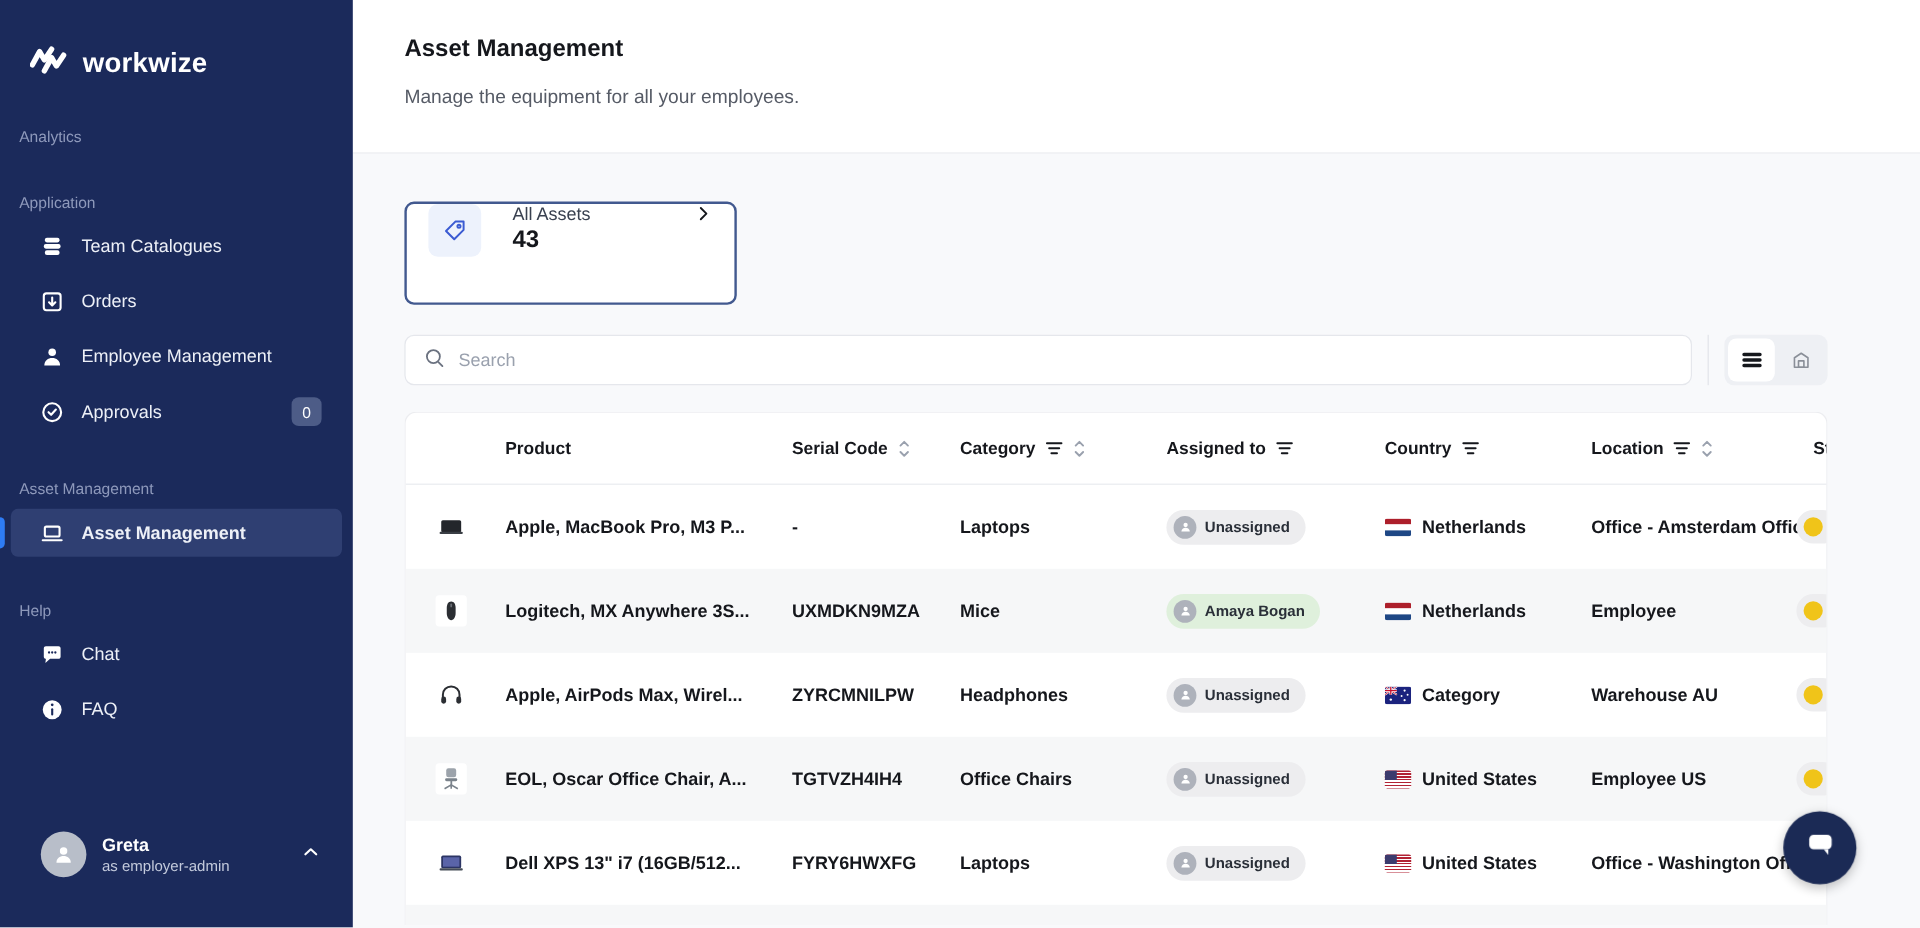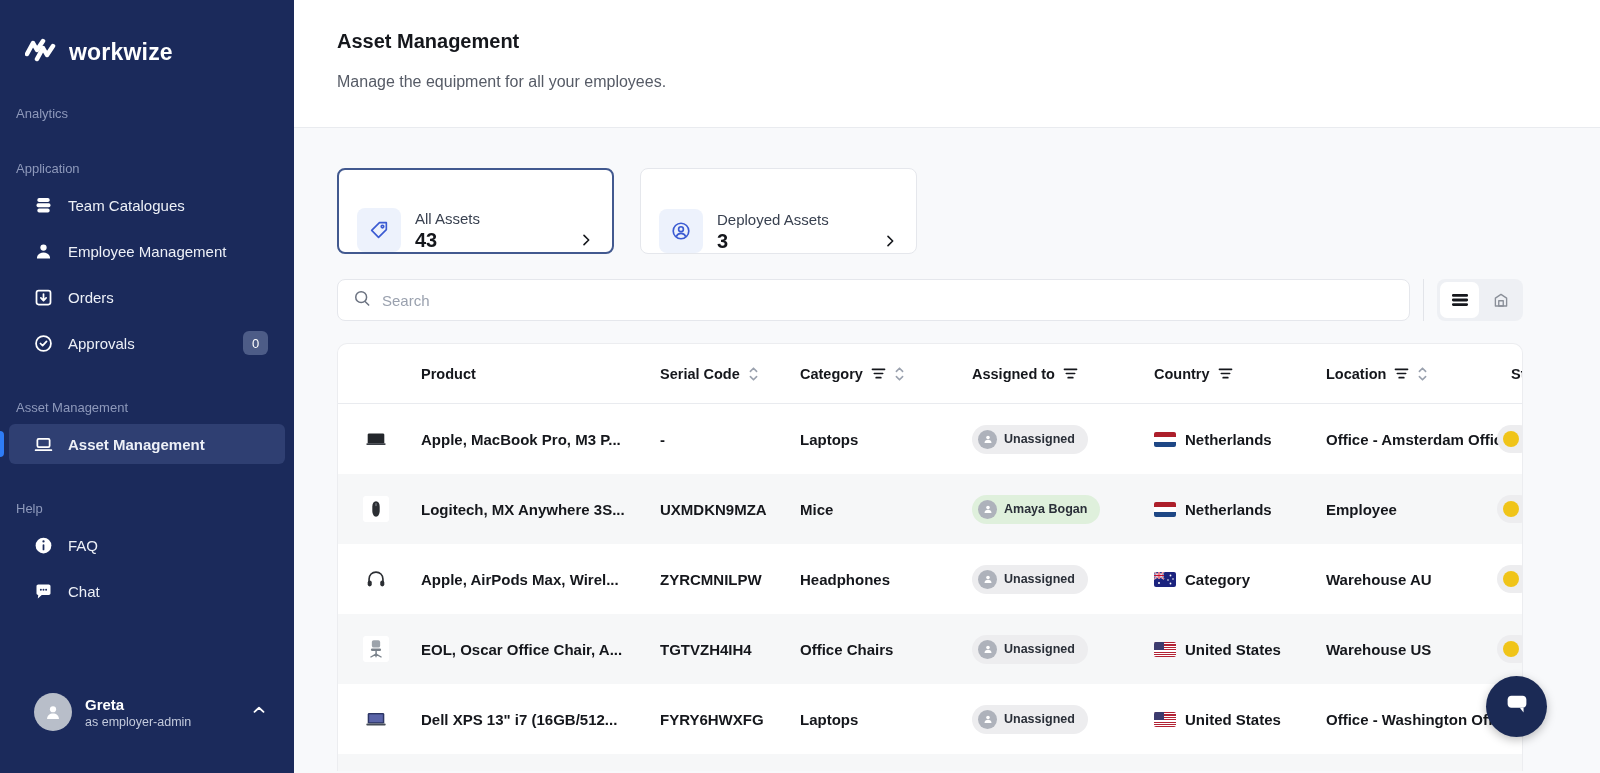--- a/index.html
+++ b/index.html
@@ -40,21 +40,21 @@
   .btn { height:40px; border-radius:8px; font-size:14.5px; font-weight:500; padding:0 22px;
     cursor:pointer; font-family:"Liberation Sans", sans-serif; }
   .btn-secondary { background:#FFFFFF; color:#15171C; border:1px solid #8E97A5; }
   .btn-primary { background:#2E7CF6; color:#FFFFFF; border:none; }
 
   .content { padding:40px 0 0 43px; width:1306px; }
 
   
   .cards-row { display:flex; gap:26px; width:1186px; }
   .sum-card { position:relative; width:277px; height:86px; background:#FFFFFF; border:1px solid #E5E7EC;
-    border-radius:8px; display:flex; align-items:flex-end; padding:0 18px; gap:14px; cursor:pointer; }
+    border-radius:8px; display:flex; align-items:flex-start; padding:0 18px; gap:26px; cursor:pointer; }
   .sum-card.selected { border:2px solid #42598F; }
   .icon-tile { width:44px; height:44px; border-radius:8px; background:#EDF2FC; display:flex;
     align-items:center; justify-content:center; flex:0 0 44px; }
   .sum-label { font-size:15px; color:#394150; }
   .sum-count { font-size:20px; font-weight:700; color:#15171C; margin-top:2px; }
   .sum-chev { margin-left:auto; }
 
   
   .search-row { display:flex; align-items:center; margin-top:25px; width:1186px; }
   .search-box { flex:1; height:42px; background:#FFFFFF; border:1px solid #E5E7EC; border-radius:8px;
@@ -124,35 +124,35 @@
         <svg viewBox="0 0 24 24" width="21" height="21" fill="#FFFFFF">
             <rect x="5" y="3.5" width="14" height="4.5" rx="2"></rect>
             <rect x="4" y="9.5" width="16" height="4.5" rx="2"></rect>
             <rect x="5" y="15.5" width="14" height="4.5" rx="2"></rect>
           </svg>
       </span>
       <span>Team Catalogues</span>
     </div>
     <div class="nav-item">
       <span class="nav-icon">
+        <svg viewBox="0 0 24 24" width="21" height="21" fill="none" stroke="#FFFFFF" stroke-width="2">
+            <rect x="4" y="4" width="16" height="16" rx="2.5"></rect>
+            <path d="M12 8 V15 M9 12.5 L12 15.5 L15 12.5" stroke-linecap="round" stroke-linejoin="round"></path>
+          </svg>
+      </span>
+      <span>Orders</span>
+    </div>
+    <div class="nav-item">
+      <span class="nav-icon">
         <svg viewBox="0 0 24 24" width="21" height="21" fill="#FFFFFF">
             <circle cx="12" cy="7.5" r="3.6"></circle>
             <path d="M4.5 20 C4.5 15.5 8 13 12 13 C16 13 19.5 15.5 19.5 20 Z"></path>
           </svg>
       </span>
       <span>Employee Management</span>
-    </div>
-    <div class="nav-item">
-      <span class="nav-icon">
-        <svg viewBox="0 0 24 24" width="21" height="21" fill="none" stroke="#FFFFFF" stroke-width="2">
-            <rect x="4" y="4" width="16" height="16" rx="2.5"></rect>
-            <path d="M12 8 V15 M9 12.5 L12 15.5 L15 12.5" stroke-linecap="round" stroke-linejoin="round"></path>
-          </svg>
-      </span>
-      <span>Orders</span>
     </div>
     <div class="nav-item">
       <span class="nav-icon">
         <svg viewBox="0 0 24 24" width="21" height="21" fill="none" stroke="#FFFFFF" stroke-width="2">
             <circle cx="12" cy="12" r="8.5"></circle>
             <path d="M8.5 12 L11 14.5 L15.5 9.5" stroke-linecap="round" stroke-linejoin="round"></path>
           </svg>
       </span>
       <span>Approvals</span>
       <span class="badge">0</span>
@@ -168,38 +168,38 @@
               <path d="M3 18.5 H21" stroke-linecap="round"></path>
             </svg>
         </span>
         <span>Asset Management</span>
       </div>
     </div>
 
     <div class="section-label">Help</div>
     <div class="nav-item">
       <span class="nav-icon">
-        <svg viewBox="0 0 24 24" width="21" height="21">
-            <circle cx="12" cy="12" r="9" fill="#FFFFFF"></circle>
-            <rect x="11" y="10.5" width="2" height="7" rx="1" fill="#1B2A5B"></rect>
-            <circle cx="12" cy="7.3" r="1.3" fill="#1B2A5B"></circle>
-          </svg>
-      </span>
-      <span>FAQ</span>
-    </div>
-    <div class="nav-item">
-      <span class="nav-icon">
         <svg viewBox="0 0 24 24" width="21" height="21" fill="#FFFFFF">
             <path d="M4 6 C4 4.9 4.9 4 6 4 H18 C19.1 4 20 4.9 20 6 V14 C20 15.1 19.1 16 18 16 H10 L5.5 20 L6 16 C4.9 16 4 15.1 4 14 Z"></path>
             <circle cx="9" cy="10" r="1.1" fill="#1B2A5B"></circle>
             <circle cx="12" cy="10" r="1.1" fill="#1B2A5B"></circle>
             <circle cx="15" cy="10" r="1.1" fill="#1B2A5B"></circle>
           </svg>
       </span>
       <span>Chat</span>
+    </div>
+    <div class="nav-item">
+      <span class="nav-icon">
+        <svg viewBox="0 0 24 24" width="21" height="21">
+            <circle cx="12" cy="12" r="9" fill="#FFFFFF"></circle>
+            <rect x="11" y="10.5" width="2" height="7" rx="1" fill="#1B2A5B"></rect>
+            <circle cx="12" cy="7.3" r="1.3" fill="#1B2A5B"></circle>
+          </svg>
+      </span>
+      <span>FAQ</span>
     </div>
 
     <div class="user-row">
       <span class="avatar">
         <svg viewBox="0 0 24 24" width="22" height="22" fill="#FFFFFF">
             <circle cx="12" cy="9" r="3.4"></circle>
             <path d="M5.5 19.5 C5.5 15.6 8.5 13.5 12 13.5 C15.5 13.5 18.5 15.6 18.5 19.5 Z"></path>
           </svg>
       </span>
       <span>
@@ -236,38 +236,20 @@
             <div class="sum-label">All Assets</div>
             <div class="sum-count">43</div>
           </span>
           <span class="sum-chev">
             <svg viewBox="0 0 24 24" width="16" height="16" fill="none" stroke="#15171C" stroke-width="2.4" stroke-linecap="round" stroke-linejoin="round">
                 <path d="M9 5 L16 12 L9 19"></path>
               </svg>
           </span>
         </div>
 
-        <div class="sum-card">
-          <span class="icon-tile">
-            <svg viewBox="0 0 24 24" width="22" height="22" fill="none" stroke="#3B5BD2" stroke-width="1.8">
-                <circle cx="12" cy="12" r="8.5"></circle>
-                <circle cx="12" cy="10" r="2.6"></circle>
-                <path d="M6.8 18.2 C7.8 15.6 9.7 14.6 12 14.6 C14.3 14.6 16.2 15.6 17.2 18.2"></path>
-              </svg>
-          </span>
-          <span>
-            <div class="sum-label">Deployed Assets</div>
-            <div class="sum-count">3</div>
-          </span>
-          <span class="sum-chev">
-            <svg viewBox="0 0 24 24" width="16" height="16" fill="none" stroke="#15171C" stroke-width="2.4" stroke-linecap="round" stroke-linejoin="round">
-                <path d="M9 5 L16 12 L9 19"></path>
-              </svg>
-          </span>
-        </div>
 
 
       </div>
 
       <div class="search-row">
         <div class="search-box">
           <span>
             <svg viewBox="0 0 24 24" width="20" height="20" fill="none" stroke="#6B7280" stroke-width="1.8" stroke-linecap="round">
                 <circle cx="11" cy="11" r="6.5"></circle>
                 <path d="M16 16.5 L20 20.5"></path>
@@ -486,21 +468,21 @@
                 </span>
               <span>Unassigned</span>
             </span>
           </span>
           <span class="cell">
             <span class="flag flag-us">
                 <span class="canton"></span>
               </span>
             <span>United States</span>
           </span>
-          <span class="cell cell-ellipsis">Warehouse US</span>
+          <span class="cell cell-ellipsis">Employee US</span>
           <span class="cell">
             <span class="status-pill">
                 <span class="status-dot"></span>
               </span>
           </span>
         </div>
 
         <div class="t-row t-body-row">
           <span class="thumb">
             <svg viewBox="0 0 26 26" width="24" height="24">

